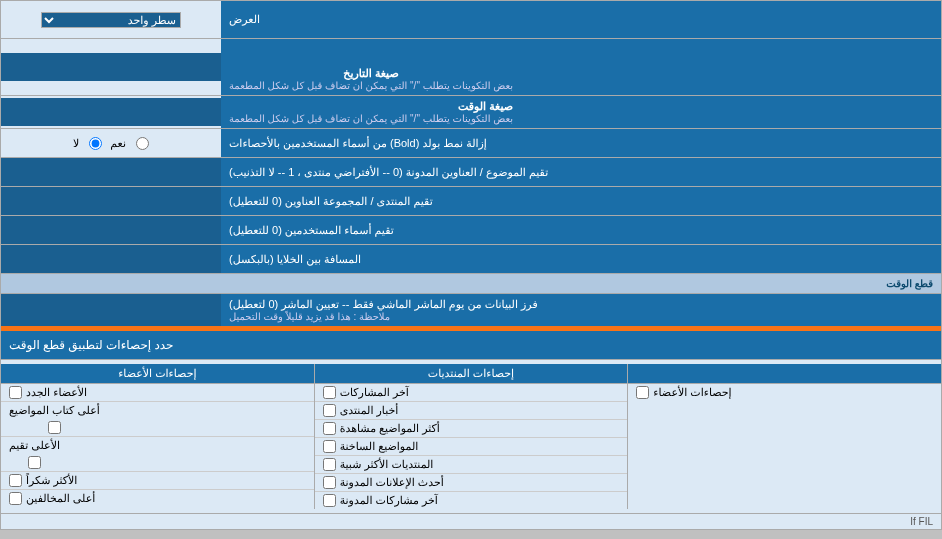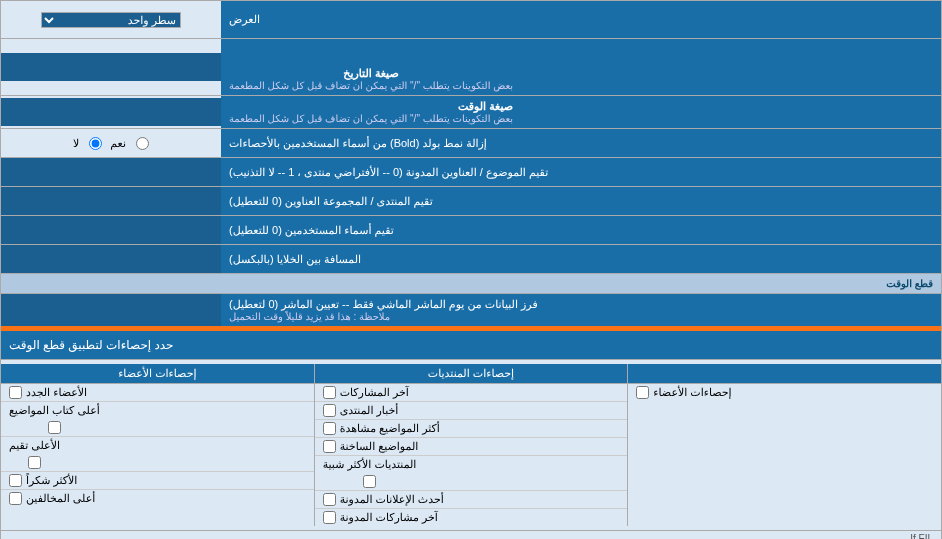--- a/index.html
+++ b/index.html
@@ -391,21 +391,21 @@
             <input type="checkbox" style="">
           </label>
         </div>
         <div class="checkbox-item">
           <label style="display:flex;align-items:center;gap:4px;">
             <span>المواضيع الساخنة</span>
             <input type="checkbox" style="">
           </label>
         </div>
         <div class="checkbox-item">
-          <label style="display:flex;align-items:center;gap:4px;flex-direction:column;">
+          <label style="display:flex;align-items:center;gap:4px;">
             <span>المنتديات الأكثر شبية</span>
             <input type="checkbox" style="">
           </label>
         </div>
         <div class="checkbox-item">
           <label style="display:flex;align-items:center;gap:4px;">
             <span>أحدث الإعلانات المدونة</span>
             <input type="checkbox" style="">
           </label>
         </div>

